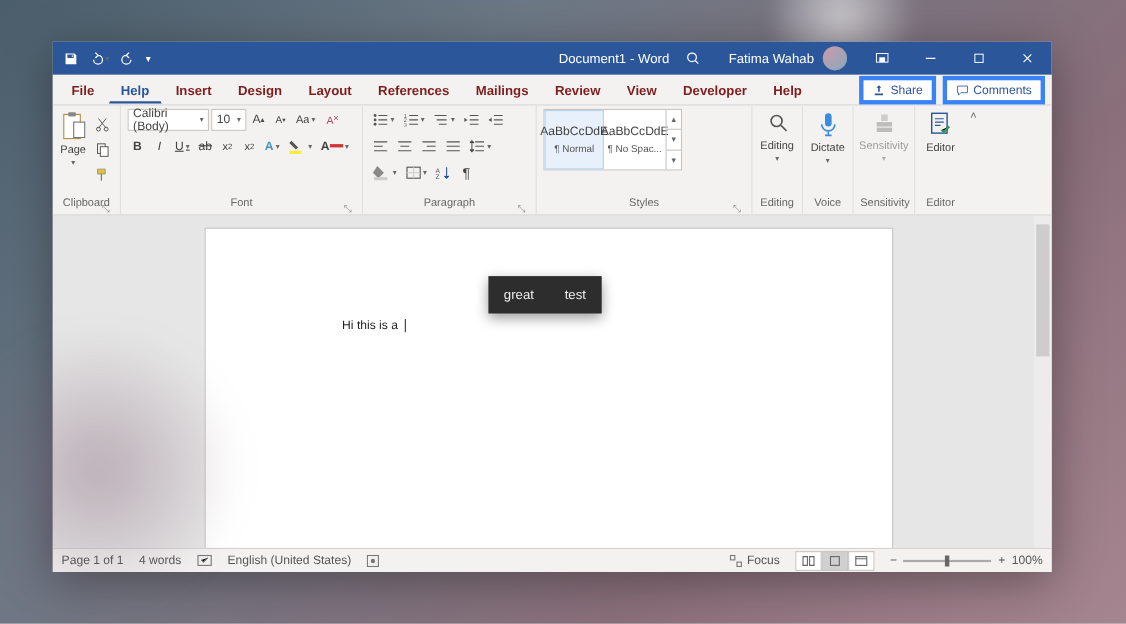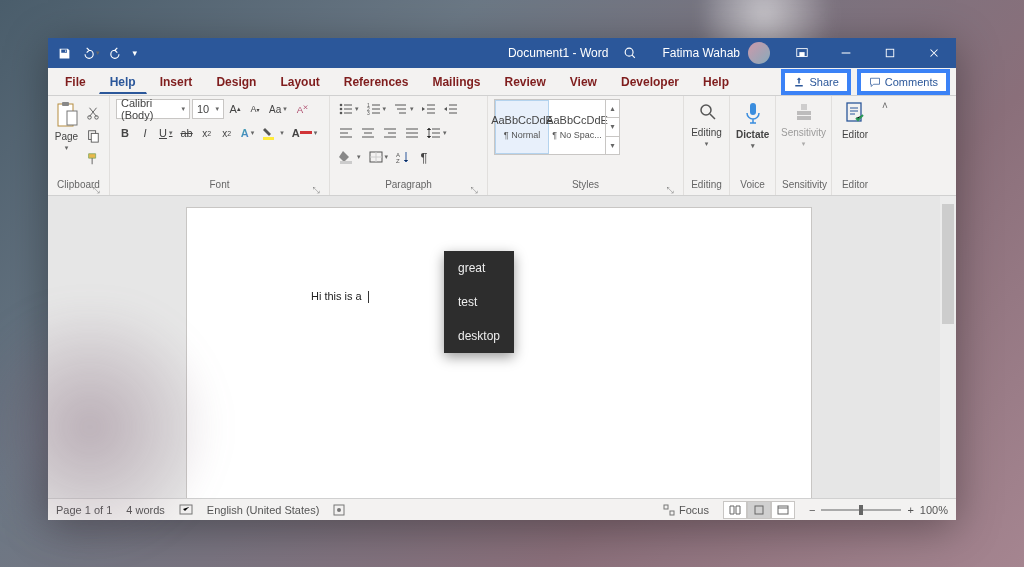--- a/index.html
+++ b/index.html
@@ -37,21 +37,21 @@
 .style-item .slab { font-size: 9px; color: #555; }
 .style-item.sel { border: 1px solid #b4d3ee; background: #e8f0fb; }
 .gallery-more { width: 14px; display: flex; flex-direction: column; border-left: 1px solid #c8c6c4; }
 .gallery-more div { flex: 1; display: flex; align-items: center; justify-content: center; font-size: 8px; color: #666; border-bottom: 1px solid #c8c6c4; }
 .gallery-more div:last-child { border-bottom: none; }
 .collapse-caret { width: 14px; display: flex; align-items: flex-start; justify-content: center; font-size: 10px; color: #666; padding-top: 4px; }
 .docarea { flex: 1; background: #e6e6e6; position: relative; overflow: hidden; }
 .page { position: absolute; left: 139px; top: 12px; width: 624px; height: 800px; background: #fff; box-shadow: 0 0 0 1px #c8c6c4; }
 .doc-text { position: absolute; left: 124px; top: 82px; font-size: 11px; color: #222; }
 .cursor { display: inline-block; width: 1px; height: 12px; background: #333; margin-left: 3px; vertical-align: middle; }
-.suggestion { position: absolute; left: 257px; top: 43px; background: #2d2d2d; color: #eee; display: flex; font-size: 12px; box-shadow: 0 4px 12px rgba(0,0,0,0.4); flex-direction: column; }
+.suggestion { position: absolute; left: 257px; top: 43px; background: #2d2d2d; color: #eee; display: flex; font-size: 12px; box-shadow: 0 4px 12px rgba(0,0,0,0.4); }
 .suggestion span { padding: 10px 14px; }
 .scrollbar-v { position: absolute; right: 0; top: 0; width: 16px; height: 100%; background: #ececec; }
 .scrollbar-thumb { position: absolute; right: 2px; top: 8px; width: 12px; height: 120px; background: #cdcdcd; }
 .statusbar { height: 22px; background: #f3f2f1; border-top: 1px solid #d0d0d0; display: flex; align-items: center; font-size: 11px; color: #555; padding: 0 8px; gap: 14px; }
 .statusbar .spacer { flex: 1; }
 .viewbtns { display: flex; gap: 0; }
 .viewbtns .vb { width: 24px; height: 18px; border: 1px solid #c8c6c4; background: #fff; display: flex; align-items: center; justify-content: center; font-size: 9px; }
 .viewbtns .vb.sel { background: #d0d0d0; }
 .zoom { display: flex; align-items: center; gap: 6px; }
 .zoom-track { width: 80px; height: 2px; background: #aaa; position: relative; }
@@ -352,21 +352,21 @@
               <path stroke="#555" stroke-width="1.5" d="m13 13 5 5"></path>
             </svg>
             <span>Editing</span>
             <span style="font-size:7px;color:#666;">▾</span>
           </div>
       </div>
       <div class="rgroup-label">Editing</div>
     </div>
 
     <div class="rgroup" style="width:46px;">
-      <div class="rgroup-body" style="justify-content:flex-start;font-weight:bold;">
+      <div class="rgroup-body" style="justify-content:center;">
         <div class="bigbtn">
             <svg width="20" height="26" viewBox="0 0 20 26">
               <rect x="7" y="2" width="6" height="12" rx="3" fill="#3a8dde"></rect>
               <path stroke="#3a8dde" fill="none" stroke-width="1.5" d="M4 12a6 6 0 0 0 12 0M10 18v4M7 22h6"></path>
             </svg>
             <span>Dictate</span>
             <span style="font-size:7px;color:#666;">▾</span>
           </div>
       </div>
       <div class="rgroup-label">Voice</div>
@@ -401,21 +401,20 @@
       <div class="rgroup-label">Editor</div>
     </div>
     <div class="collapse-caret">˄</div>
   </div>
 
   <div class="docarea">
     <div class="page">
       <div class="suggestion">
         <span>great</span>
         <span>test</span>
-        <span>desktop</span>
       </div>
       <div class="doc-text"><span>Hi this is a </span><span class="cursor"></span></div>
     </div>
     <div class="scrollbar-v">
         <div class="scrollbar-thumb"></div>
       </div>
   </div>
 
   <div class="statusbar">
     <span>Page 1 of 1</span>

